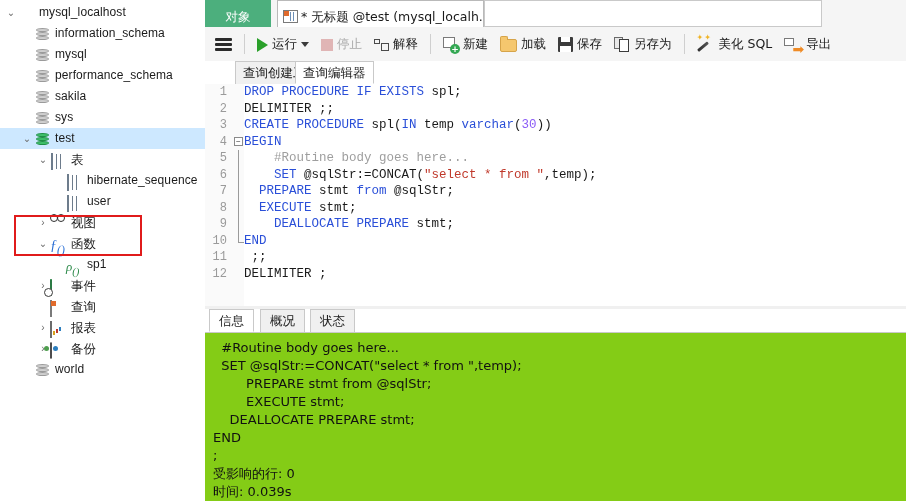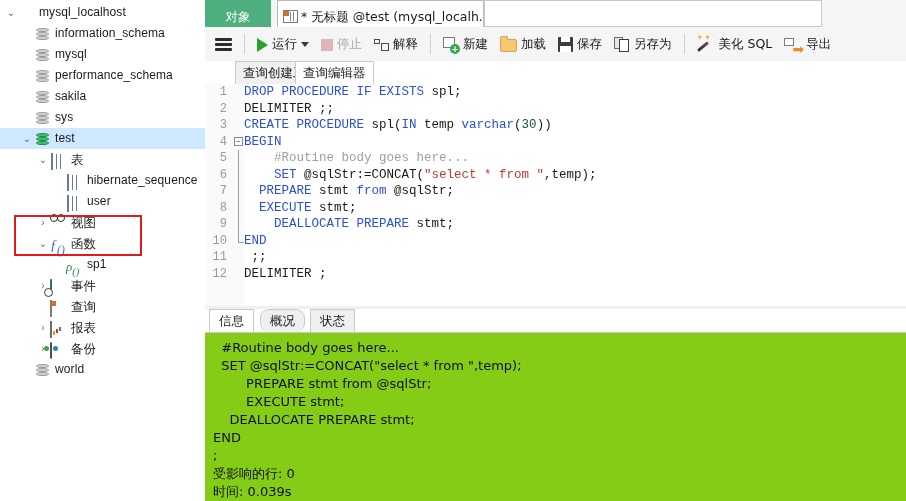--- a/index.html
+++ b/index.html
@@ -282,21 +282,21 @@
     font-family:"Liberation Mono","DejaVu Sans Mono",monospace;font-size:12.5px;
   }
   .ln{
     position:absolute;left:0;width:22px;text-align:right;color:#9a9a9a;
     font-family:"Liberation Mono","DejaVu Sans Mono",monospace;font-size:12px;
   }
   .ctext{position:absolute;left:39px;}
   .kw{color:#2a4fd8;}
   .pl{color:#1a1a1a;}
   .str{color:#c0392b;}
-  .num{color:#14532d;margin-top:48px;}
+  .num{color:#8b5cf6;margin-top:48px;}
   .cmt{color:#9e9e9e;}
   .fold{
     position:absolute;left:29px;top:3px;width:9px;height:9px;
     border:1px solid #8a8a8a;background:#fff;box-sizing:border-box;
     font-size:8px;line-height:7px;text-align:center;color:#3a3a3a;
     font-family:"Liberation Mono",monospace;
   }
   .foldline{
     position:absolute;left:33px;top:0;width:1px;height:16.5px;background:#9a9a9a;
   }
@@ -311,21 +311,21 @@
   
   #bottom{position:absolute;left:0;top:309px;right:0;bottom:0;background:#84cc16;}
   #btabs{position:absolute;left:0;top:0;right:0;height:23px;border-bottom:1px solid #c9c9c9;background:#fff;}
   .btab{
     position:absolute;top:0;height:23px;line-height:22px;box-sizing:border-box;
     font-size:12.5px;font-family:"DejaVu Sans",sans-serif;color:#1a1a1a;
     padding:0 9px;background:#f0f0f0;border:1px solid #c9c9c9;border-bottom:none;
   }
   .btab.active{background:#fff;border-bottom:1px solid #fff;}
   .btab:nth-of-type(1){left:4px;}
-  .btab:nth-of-type(2){left:55px;border-radius:9px;}
+  .btab:nth-of-type(2){left:55px;}
   .btab:nth-of-type(3){left:105px;}
   #msgbody{
     position:absolute;left:0;top:23px;right:0;bottom:0;overflow:hidden;
     padding:7px 0 0 8px;
   }
   .mline{
     height:18px;line-height:18px;white-space:pre;font-size:13px;
     font-family:"DejaVu Sans","Liberation Sans",sans-serif;color:#111;
   }
 

